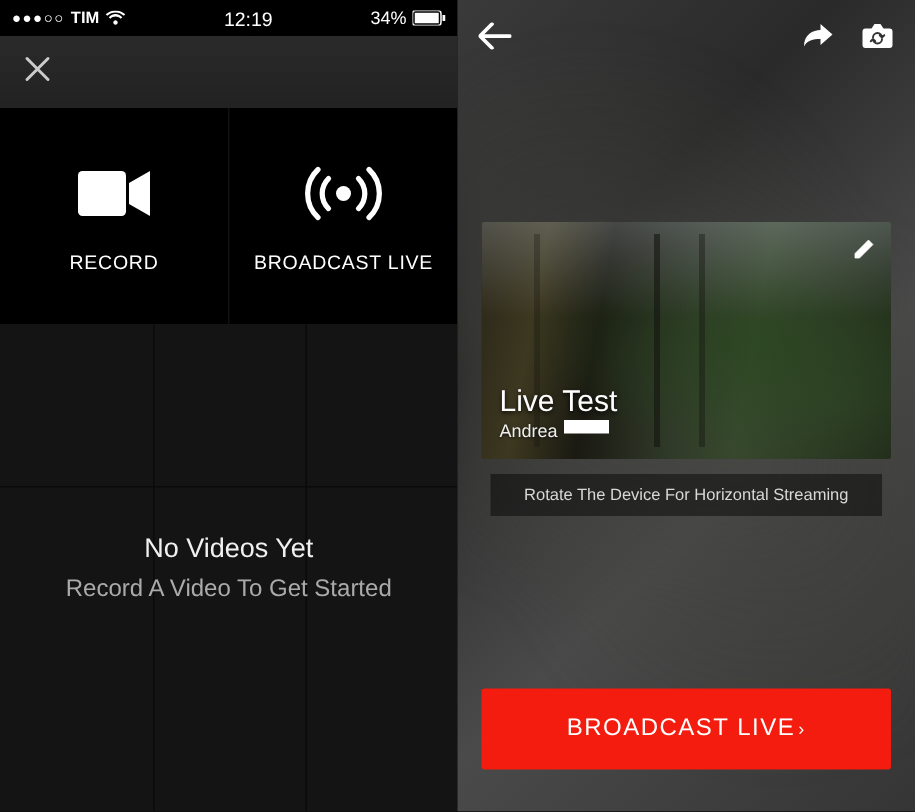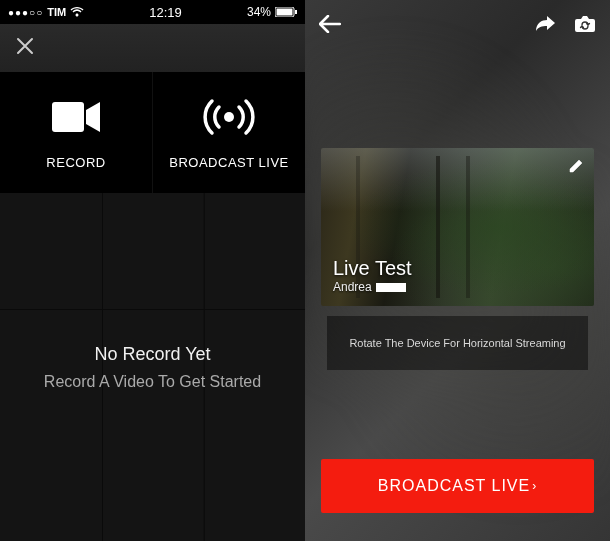--- a/index.html
+++ b/index.html
@@ -65,21 +65,21 @@
     .close-x {
       color: #ccc;
       font-size: 22px;
       cursor: pointer;
       padding: 4px;
       line-height: 1;
     }
     
     .tabs {
       display: flex;
-      height: 121px;
+      height: 144px;
       background: #000;
     }
     .tab {
       flex: 1;
       display: flex;
       flex-direction: column;
       align-items: center;
       justify-content: center;
       color: #fff;
       gap: 16px;
@@ -167,29 +167,29 @@
       z-index: 3;
     }
     .preview-text {
       position: absolute;
       left: 12px;
       bottom: 12px;
       color: #fff;
       z-index: 3;
     }
     .preview-title { font-size: 20px; text-shadow: 0 1px 3px rgba(0,0,0,0.8); }
-    .preview-sub { font-size: 12px; color: #eee; text-shadow: 0 1px 2px rgba(0,0,0,0.8); display: flex; align-items: center; gap: 4px;}
+    .preview-sub { font-size: 12px; color: #eee; text-shadow: 0 1px 2px rgba(0,0,0,0.8); display: flex; gap: 4px;}
     .preview-sub .redact { display:inline-block; width: 30px; height: 9px; background: #fff; }
 
     .rotate-hint {
       margin: 10px 6px 0 6px;
       background: rgba(0,0,0,0.45);
       color: #d8d8d8;
       font-size: 11px;
-      padding: 21px 4px;
+      padding: 8px 4px;
       text-align: center;
     }
 
     .broadcast-btn {
       position: absolute;
       z-index: 2;
       left: 16px; right: 16px;
       bottom: 28px;
       height: 54px;
       background: #f41c0f;
@@ -258,21 +258,21 @@
           <path d="M38 10 A14 14 0 0 1 38 30" stroke="#fff" stroke-width="3.5" fill="none" stroke-linecap="round"></path>
           <path d="M11 4 A22 22 0 0 0 11 36" stroke="#fff" stroke-width="3.5" fill="none" stroke-linecap="round"></path>
           <path d="M45 4 A22 22 0 0 1 45 36" stroke="#fff" stroke-width="3.5" fill="none" stroke-linecap="round"></path>
         </svg>
       </span>
       <span class="tab-label">BROADCAST LIVE</span>
     </div>
   </div>
 
   <div class="empty-grid">
-    <div class="empty-title">No Record Yet</div>
+    <div class="empty-title">No Videos Yet</div>
     <div class="empty-sub">Record A Video To Get Started</div>
   </div>
 
 </div>
 
 <div class="screen screen-right">
 
   <div class="topbar-right">
     <div class="tb-left">
       <span class="icon-btn">

